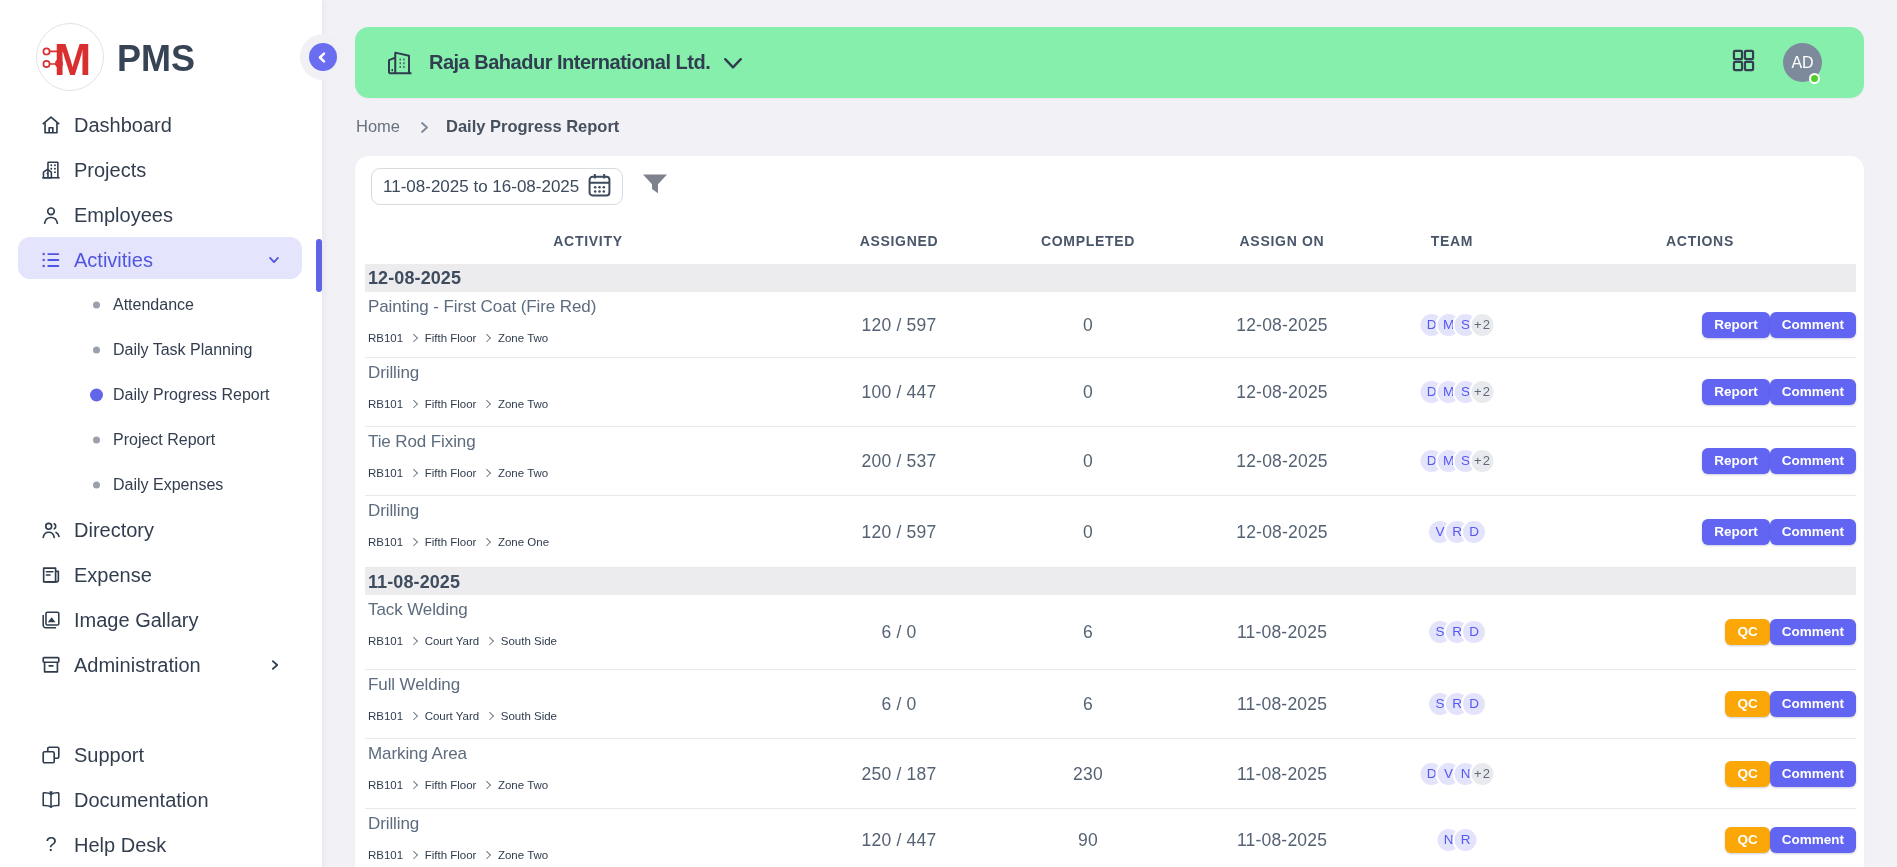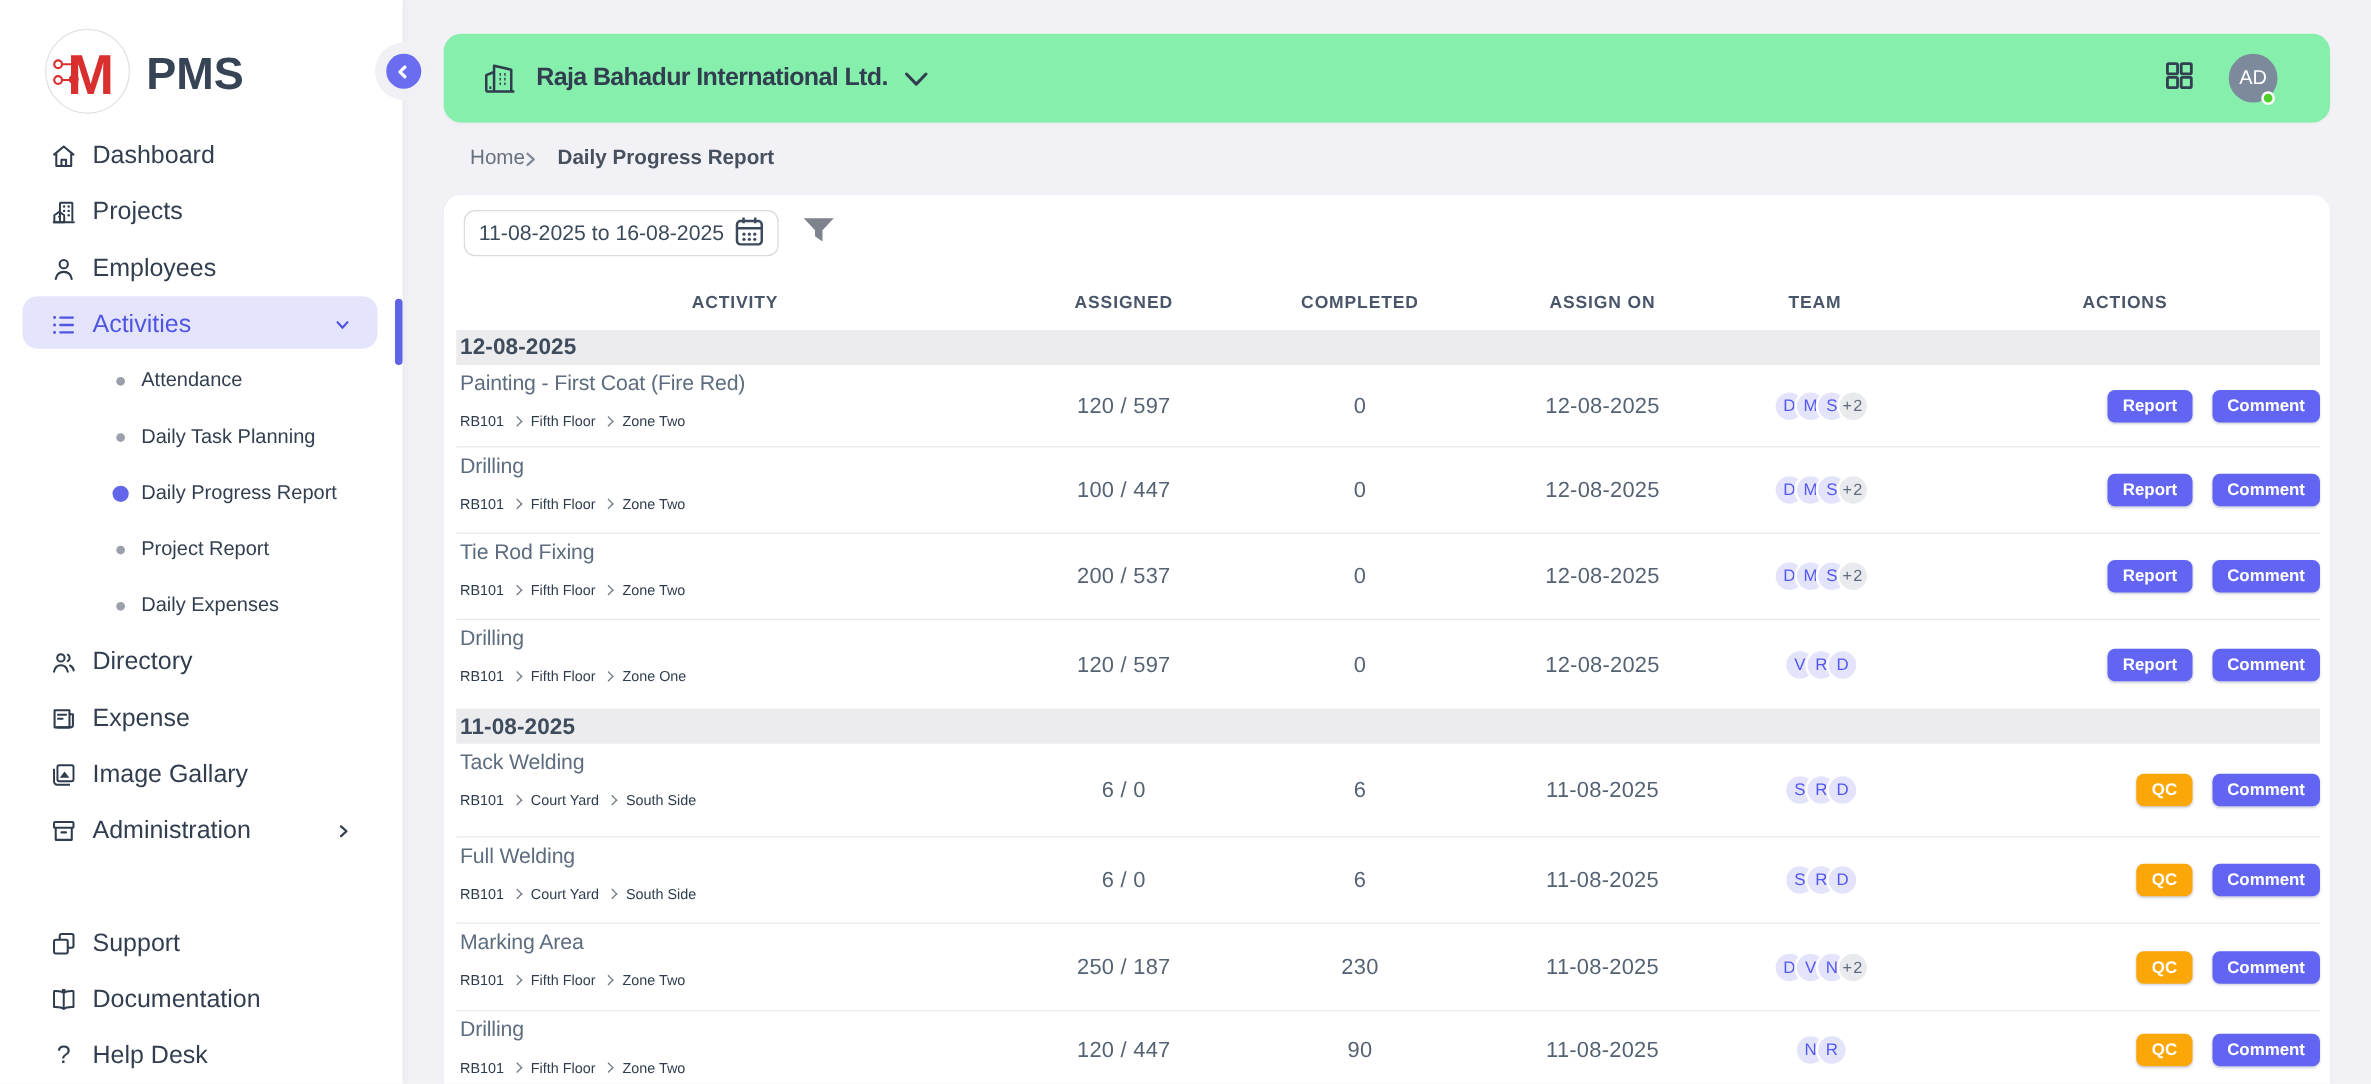--- a/index.html
+++ b/index.html
@@ -18,21 +18,21 @@
 .sub .dot { position:absolute; left:93px; top:50%; transform:translateY(-50%); width:7px; height:7px; border-radius:50%; background:#9aa1ac; }
 .sub .dot.on { left:90px; width:13px; height:13px; background:#6266e8; }
 .sub .tx { position:absolute; left:113px; top:50%; transform:translateY(-50%); font-size:16px; color:#323e4f; font-weight:500; }
 #sb-thumb { position:absolute; left:316px; top:239px; width:6px; height:53px; background:#5f63e6; border-radius:3px; }
 #collapse { position:absolute; left:309px; top:43px; width:28px; height:28px; border-radius:50%; background:#6a6df0; box-shadow:0 0 0 9px #f0f0f5; }
 
 #main { position:absolute; left:322px; top:0; width:1575px; height:867px; }
 #topcard { position:absolute; left:33px; top:27px; width:1509px; height:71px; background:#86efac; border-radius:14px; box-shadow:0 1px 2px rgba(40,40,80,0.04); }
 #company { position:absolute; left:74px; top:24px; font-size:20px; letter-spacing:-0.5px; font-weight:600; color:#303e50; }
 #crumbs { position:absolute; left:0; top:0; }
-#crumbs span.h { position:absolute; left:34px; top:117px; font-size:16.5px; color:#68727f;margin-left:20px; }
+#crumbs span.h { position:absolute; left:34px; top:117px; font-size:16.5px; color:#68727f; }
 #crumbs b { position:absolute; left:124px; top:117px; font-size:16.5px; color:#47505e; font-weight:600; white-space:nowrap; }
 #gridicon { position:absolute; left:1375px; top:20px; width:27px; height:27px; }
 #avatar { position:absolute; left:1428px; top:16px; width:39px; height:39px; border-radius:50%; background:#7c8a9c; color:#fff; font-size:16px; font-weight:500; text-align:center; line-height:39px; }
 #avatar .gdot { position:absolute; left:26px; top:30px; width:11px; height:11px; border:2.5px solid #fff; border-radius:50%; background:#50cd28; }
 #maincard { position:absolute; left:33px; top:156px; width:1509px; height:711px; background:#fff; border-radius:14px 14px 0 0; box-shadow:0 1px 2px rgba(40,40,80,0.04); overflow:hidden; }
 #dateinput { position:absolute; left:16px; top:12px; width:252px; height:37px; border:1px solid #d7dade; border-radius:9px; }
 #dateinput span { position:absolute; left:11px; top:8px; font-size:17px; color:#3c4a5c; }
 #funnel { position:absolute; left:285px; top:18px; width:30px; height:20px; }
 
 #tbl { position:absolute; left:10px; top:62px; width:1491px; }
@@ -42,21 +42,21 @@
 .gbar span { position:absolute; left:3px; top:50%; transform:translateY(-50%); font-size:18px; letter-spacing:0.1px; font-weight:bold; color:#3f4c5e; }
 .row { position:relative; border-bottom:1px solid #e9e9ed; }
 .row .title { position:absolute; left:3px; top:4.5px; font-size:17px; letter-spacing:-0.1px; color:#5d6c7e; }
 .row .bc { position:absolute; left:3px; top:40px; font-size:11.5px; color:#2f3c4d; font-weight:500; }
 .row .bc i { display:inline-block; width:5.5px; height:5.5px; border-right:1.7px solid #6e7884; border-top:1.7px solid #6e7884; transform:rotate(45deg); margin:0 8px; vertical-align:1.5px; }
 .num { position:absolute; top:50%; transform:translate(-50%,-50%); font-size:17.5px; letter-spacing:0.2px; color:#556273; white-space:nowrap; }
 .team { position:absolute; left:1092px; top:50%; transform:translate(-50%,-50%); display:flex; }
 .av { width:26px; height:26px; box-sizing:border-box; border:2px solid #fff; border-radius:50%; background:#e3e3fb; color:#5458f2; font-size:13.5px; font-weight:500; text-align:center; line-height:21px; flex:0 0 26px; }
 .av + .av { margin-left:-9px; }
 .av.gray { background:#e9eaee; color:#5d6a7c; font-size:13px; letter-spacing:1px; }
-.btns { position:absolute; right:0px; top:50%; transform:translateY(-50%); display:flex; gap:16px; }
+.btns { position:absolute; right:0px; top:50%; transform:translateY(-50%); display:flex; gap:0; }
 .btn { display:inline-block; background:#6165f2; color:#fff; font-size:13.5px; font-weight:bold; border-radius:6px; padding:5px 12px; line-height:16px; box-shadow:0 1px 2px rgba(60,60,120,0.25); }
 .btn.qc { background:#fca708; padding:5px 12px; }
 </style>
 </head>
 <body>
 <div id="main">
   <div id="topcard">
     <svg class="abs" style="left:29px;top:20px" width="30" height="30" viewBox="0 0 24 24" fill="none" stroke="#2f3c4d" stroke-width="1.6">
         <path d="M4 21V10.5l5-2v12.5M9 21V4.5L20 7v14M4 21h18" stroke-linejoin="round"></path>
         <path d="M12.5 10h.9M15.5 10h.9M12.5 13h.9M15.5 13h.9M12.5 16h.9M15.5 16h.9" stroke-width="1.7"></path>

